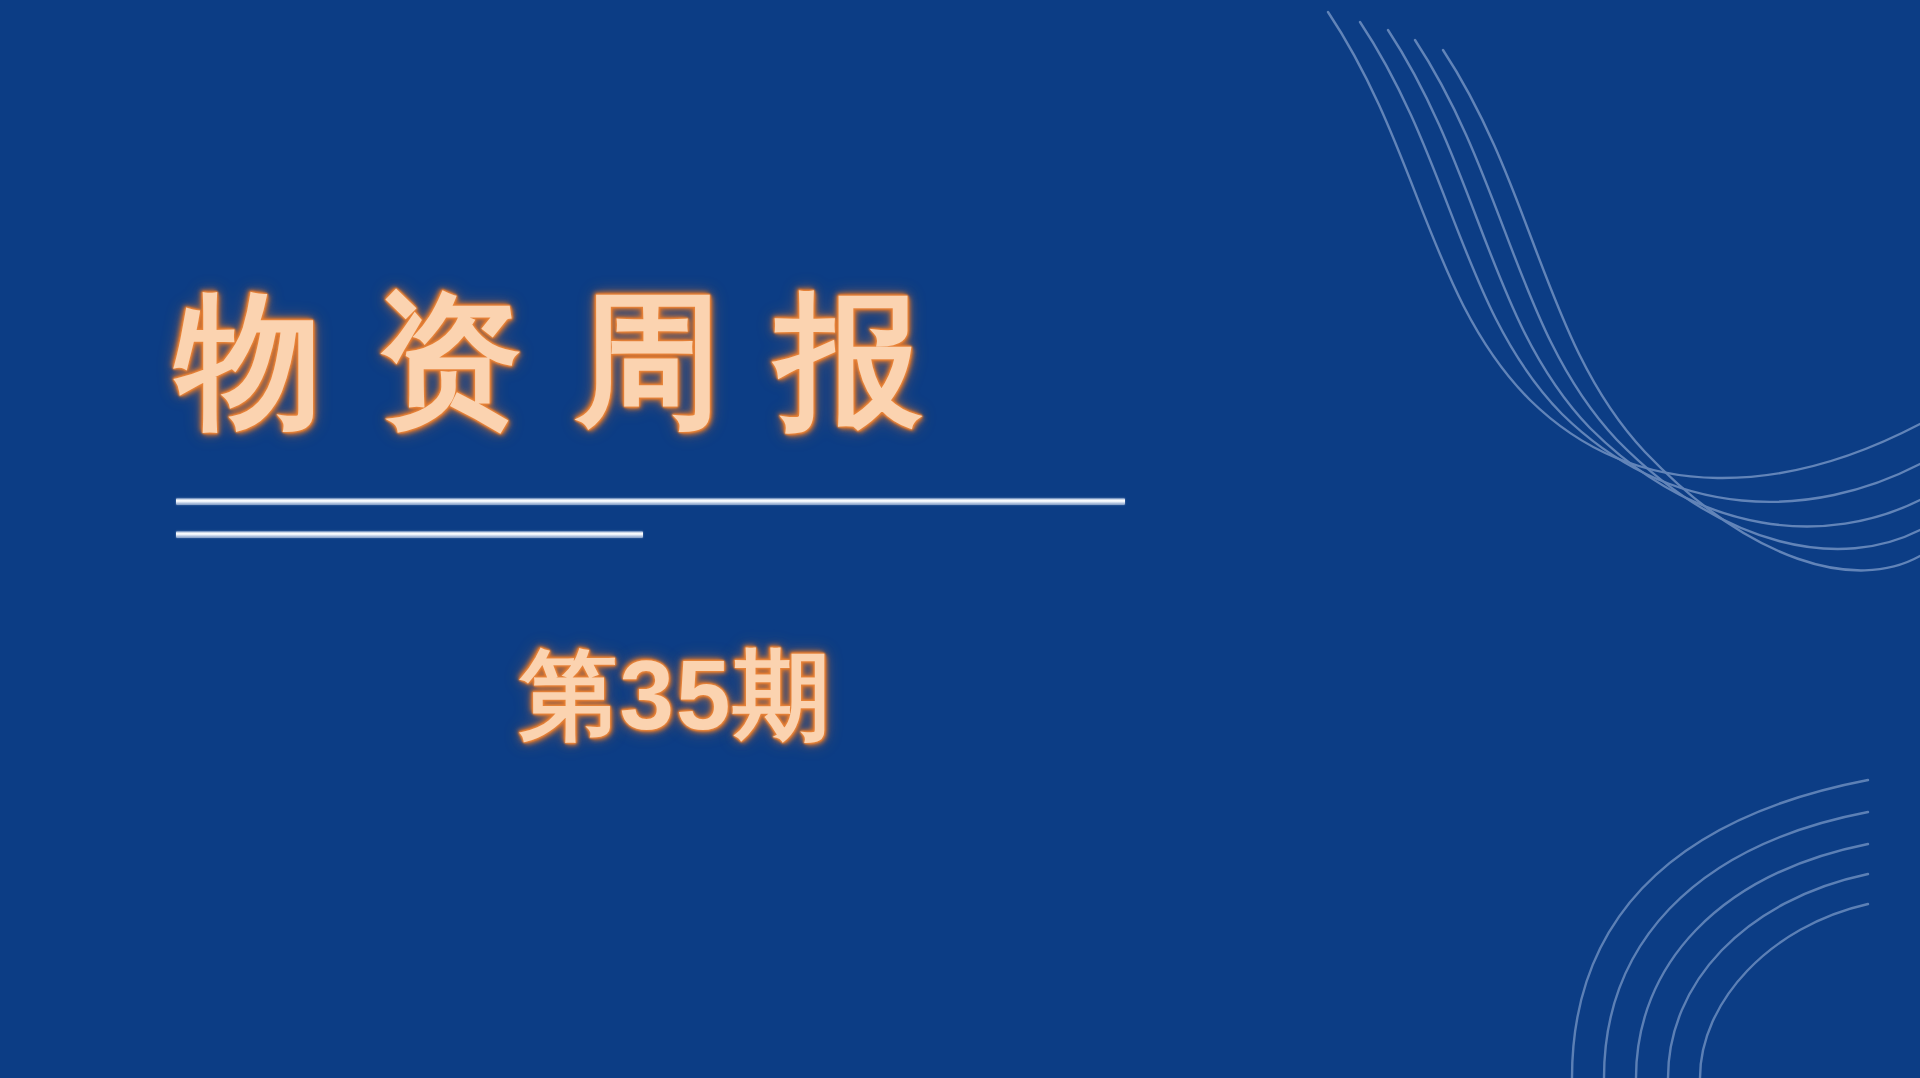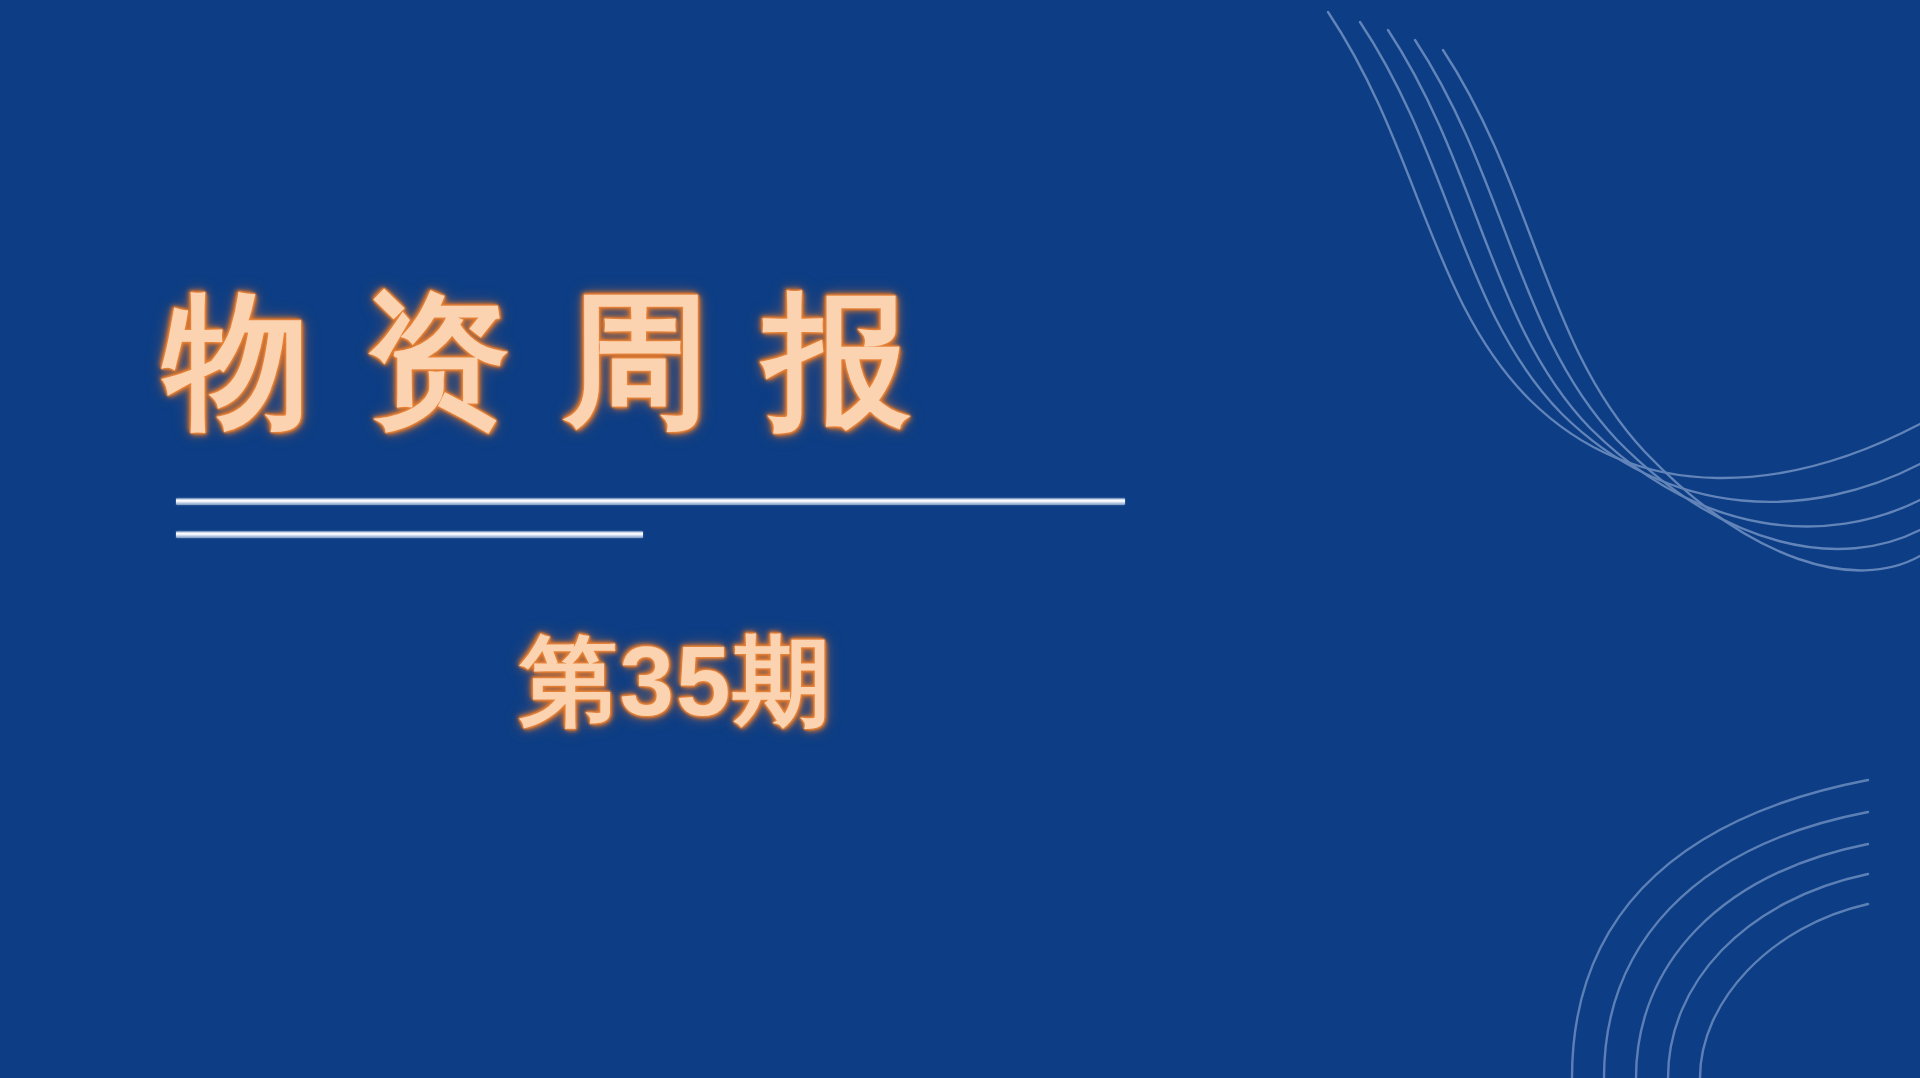--- a/index.html
+++ b/index.html
@@ -28,21 +28,21 @@
     top: 0;
     left: 0;
     width: 1920px;
     height: 1078px;
     pointer-events: none;
   }
 
   
   .title-block {
     position: absolute;
-    left: 164px;
+    left: 176px;
     top: 282px;
     width: 1000px;
   }
 
   .main-title {
     margin: 0;
     font-family: "Liberation Sans", "DejaVu Sans", sans-serif;
     font-size: 146px;
     line-height: 1.08;
     font-weight: 700;
@@ -76,21 +76,21 @@
                 #b9c9e2 72%, #7e9ac4 100%);
     box-shadow: 0 0 2px rgba(255,255,255,.35);
   }
   .rule-long  { width: 949px; }
   .rule-short { width: 467px; margin-top: 26px; }
 
   
   .subtitle-wrap {
     position: absolute;
     left: 176px;
-    top: 624px;
+    top: 638px;
     width: 1000px;
     text-align: center;
   }
   .subtitle {
     margin: 0;
     display: inline-block;
     font-family: "Liberation Sans", "DejaVu Sans", sans-serif;
     font-size: 98px;
     line-height: 1.18;
     font-weight: 700;

